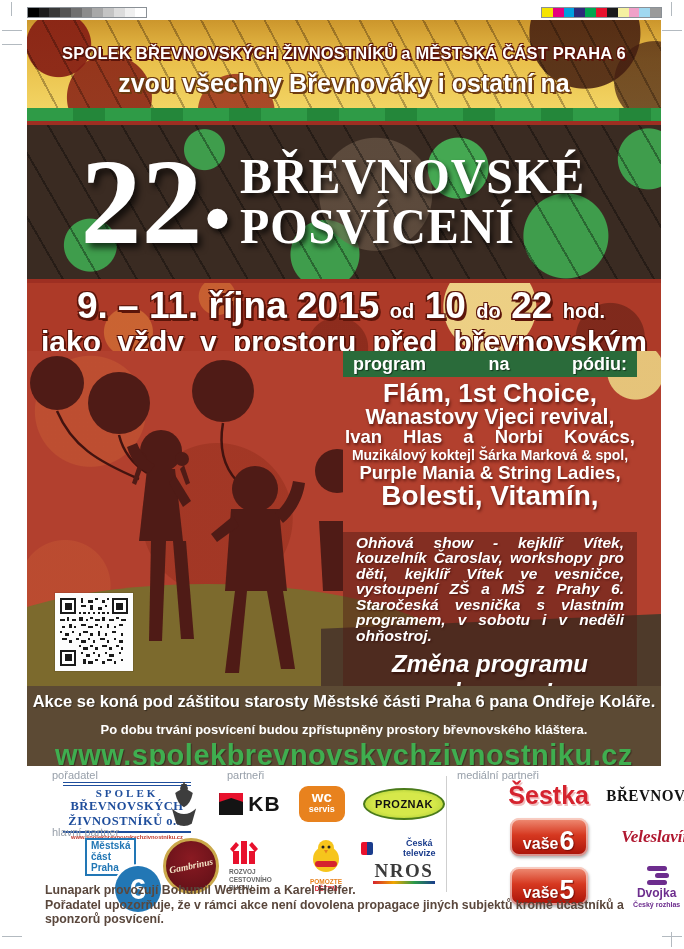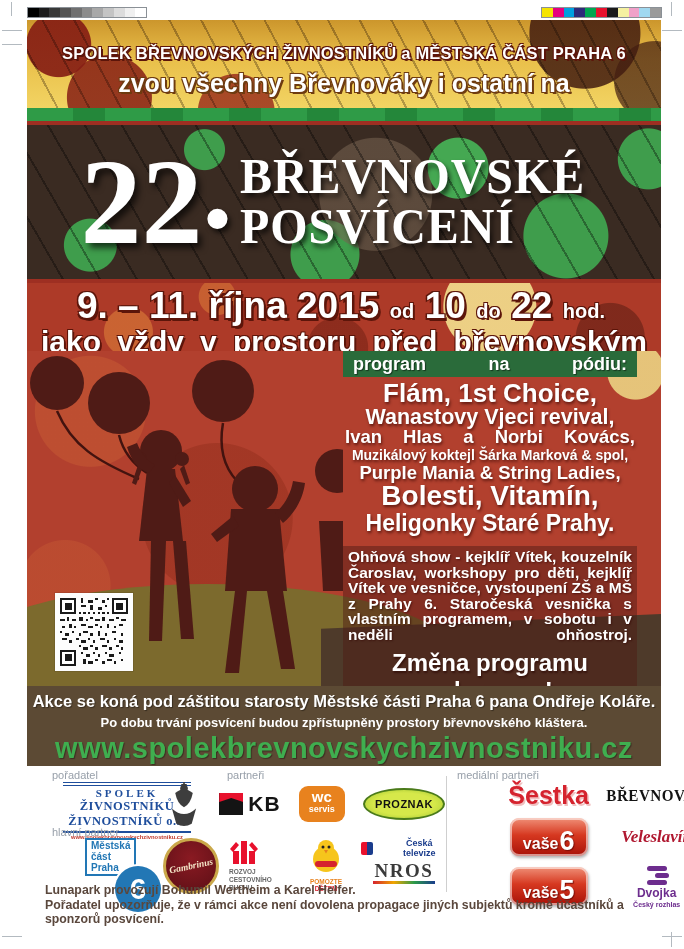--- a/index.html
+++ b/index.html
@@ -93,30 +93,30 @@
       text-shadow:1px 1px 1px rgba(0,0,0,.5);}
   .pl{color:#fff;font-weight:bold;text-align:center;line-height:1.02;
       text-shadow:1px 2px 3px rgba(50,5,0,.65);}
   .pl1{font-size:26px;margin-top:3px;}
   .pl2{font-size:21.5px;}
   .pl3{font-size:18.5px;padding:0 2px;}
   .pl4{font-size:14px;margin:1px 0;}
   .pl5{font-size:28px;}
   .pl6{font-size:18.5px;}
   .pl7{font-size:23px;margin-top:1px;}
-  .program-lower{margin-top:11px;background:rgba(80,28,20,.48);padding:3px 5px 4px;box-sizing:border-box;}
+  .program-lower{margin-top:21px;background:rgba(80,28,20,.48);padding:3px 13px 4px;box-sizing:border-box;font-style:italic;}
   .program-desc{color:#fff;font-weight:bold;font-size:15.5px;line-height:1.0;
       text-shadow:1px 1px 2px rgba(50,5,0,.6);}
   .change-note{color:#fff;font-weight:bold;font-size:24px;text-align:center;margin-top:7px;
       text-shadow:1px 2px 2px rgba(40,5,0,.6);}
   
   .patronage{height:80px;background:#5c4a34;text-align:center;overflow:hidden;}
   .pat1{margin-top:6px;color:#fff;font-weight:bold;font-size:16.5px;
       text-shadow:1px 1px 1px rgba(0,0,0,.4);}
-  .pat2{color:#fff;font-weight:bold;font-size:13px;margin-top:4px;}
+  .pat2{color:#fff;font-weight:bold;font-size:13px;margin-top:11px;}
   .website{color:#3fae4f;font-weight:bold;font-size:29px;letter-spacing:.5px;margin-top:2px;
       text-shadow:1px 1px 1px rgba(0,0,0,.35);}
   
   .footer{position:relative;height:166px;background:#fff;}
   .lbl{position:absolute;font-size:11px;color:#98a0aa;text-align:left;}
   .lbl-organizer{left:25px;top:3px;width:150px;}
   .lbl-main{left:25px;top:60px;width:150px;}
   .lbl-partners{left:200px;top:3px;width:120px;}
   .lbl-media{left:430px;top:3px;width:204px;}
   .spolek-logo{position:absolute;left:36px;top:16px;width:128px;text-align:center;color:#1f4e9c;
@@ -309,40 +309,39 @@
         <span>program</span>
         <span>na</span>
         <span>pódiu:</span>
       </div>
       <div class="pl pl1">Flám, 1st Choice,</div>
       <div class="pl pl2">Wanastovy Vjeci revival,</div>
       <div class="pl pl3 jl">Ivan Hlas a Norbi Kovács,</div>
       <div class="pl pl4">Muzikálový koktejl Šárka Marková &amp; spol,</div>
       <div class="pl pl6">Purple Mania &amp; String Ladies,</div>
       <div class="pl pl5">Bolesti, Vitamín,</div>
-      <div class="pl pl7">Heligonky Staré Prahy.</div>
       <div class="program-lower">
         <div class="program-desc jl">Ohňová show - kejklíř Vítek, kouzelník Čaroslav, workshopy pro děti, kejklíř Vítek ve vesničce, vystoupení ZŠ a MŠ z Prahy 6. Staročeská vesnička s vlastním programem, v sobotu i v neděli ohňostroj.</div>
         <div class="change-note">Změna programu vyhrazena!</div>
 
       </div>
     </div>
   </div>
 
   <div class="patronage">
     <div class="pat1">Akce se koná pod záštitou starosty Městské části Praha 6 pana Ondřeje Koláře.</div>
     <div class="pat2">Po dobu trvání posvícení budou zpřístupněny prostory břevnovského kláštera.</div>
     <div class="website">www.spolekbrevnovskychzivnostniku.cz</div>
   </div>
 
   <div class="footer">
     <div class="lbl lbl-organizer">pořadatel</div>
     <div class="spolek-logo">
       <div class="sl1">SPOLEK</div>
-      <div class="sl2">ŽIVNOSTNÍKŮ</div>
+      <div class="sl2">BŘEVNOVSKÝCH</div>
       <div class="sl3">ŽIVNOSTNÍKŮ o.s.</div>
       <div class="sl-url">www.spolekbrevnovskychzivnostniku.cz</div>
     </div>
     <div class="lbl lbl-main">hlavní partner</div>
     <div class="praha6">
       <div class="p6-box">
         <div>Městská</div>
         <div>část</div>
         <div>Praha</div>
       </div>

